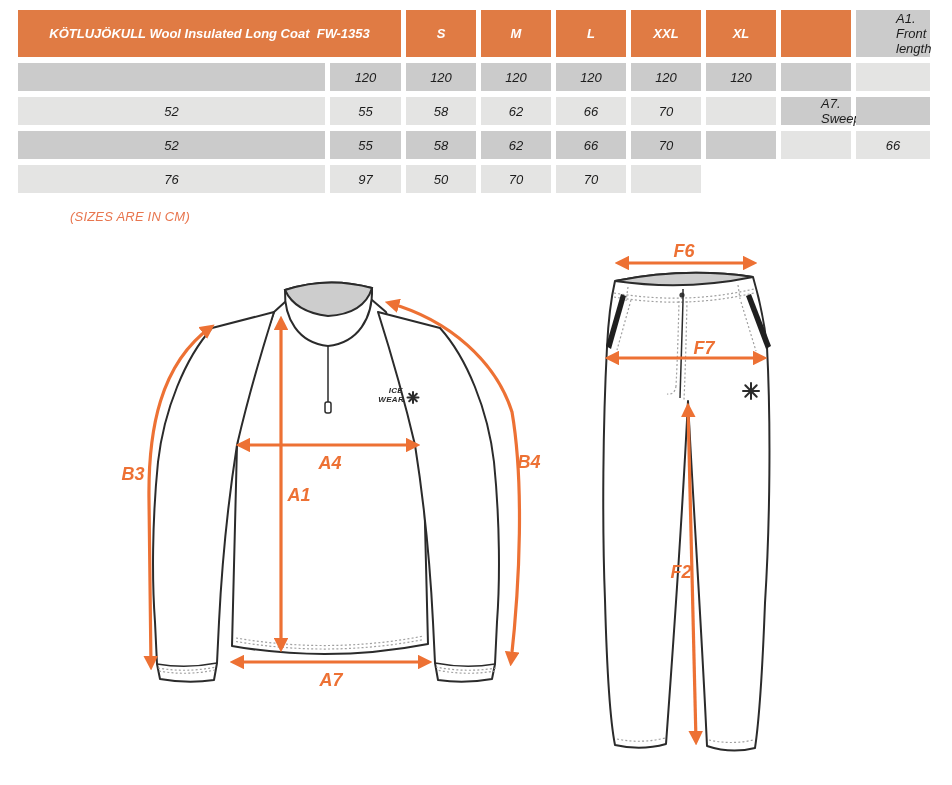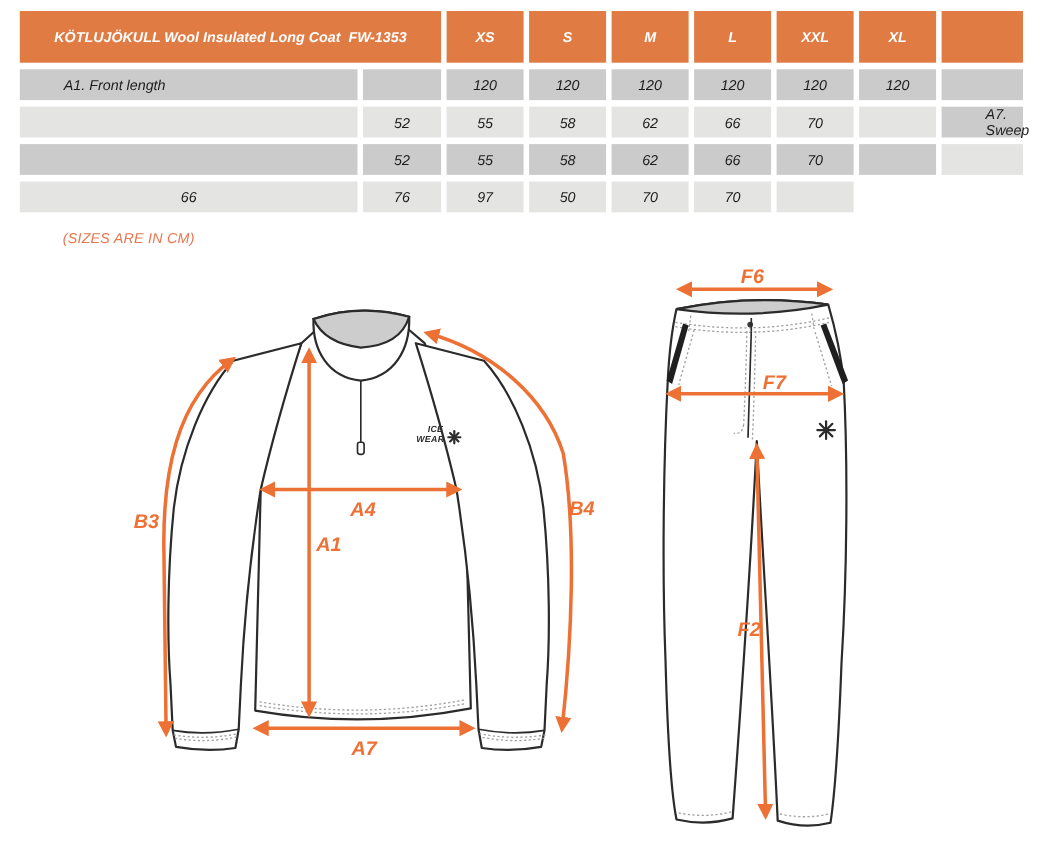--- a/index.html
+++ b/index.html
@@ -24,21 +24,21 @@
     column-gap:5px;row-gap:6px;
   }
   .cell{display:flex;align-items:center;justify-content:center;font-size:13px;color:#1C1C1C;}
   .head{background:var(--header-bg);color:#fff;font-weight:bold;}
   .title-cell{grid-column:1 / 3;justify-content:center;white-space:pre;}
   .label-cell{justify-content:flex-start;padding-left:40px;}
   .dark{background:var(--row-dark);}
   .light{background:var(--row-light);}
 
   .sizes-note{
-    position:absolute;left:57px;top:209px;
+    position:absolute;left:70px;top:209px;
     color:var(--note);font-size:13px;letter-spacing:.2px;
   }
 
   
   .coat-svg{position:absolute;left:100px;top:250px;}
   .pants-svg{position:absolute;left:595px;top:243px;}
 
   .garment{fill:#fff;stroke:var(--ink);stroke-width:2;stroke-linejoin:round;}
   .garment-thin{fill:none;stroke:var(--ink);stroke-width:1.5;}
   .inner-gray{fill:#CDCDCD;stroke:var(--ink);stroke-width:2;}
@@ -50,21 +50,20 @@
   .logo-text{fill:var(--ink);font-family:"Liberation Sans",sans-serif;font-size:8px;font-weight:bold;letter-spacing:.3px;}
   .snow{stroke:var(--ink);stroke-width:2;stroke-linecap:round;}
 </style>
 </head>
 <body>
 
 <div class="page">
 
   <div class="size-table">
     <div class="cell head title-cell">KÖTLUJÖKULL Wool Insulated Long Coat  FW-1353</div>
-    <div class="cell head">XS</div>
     <div class="cell head">S</div>
     <div class="cell head">M</div>
     <div class="cell head">L</div>
     <div class="cell head">XXL</div>
     <div class="cell head">XL</div>
     <div class="cell head"></div>
 
     <div class="cell dark label-cell">A1. Front length</div>
     <div class="cell dark"></div>
     <div class="cell dark">120</div>

